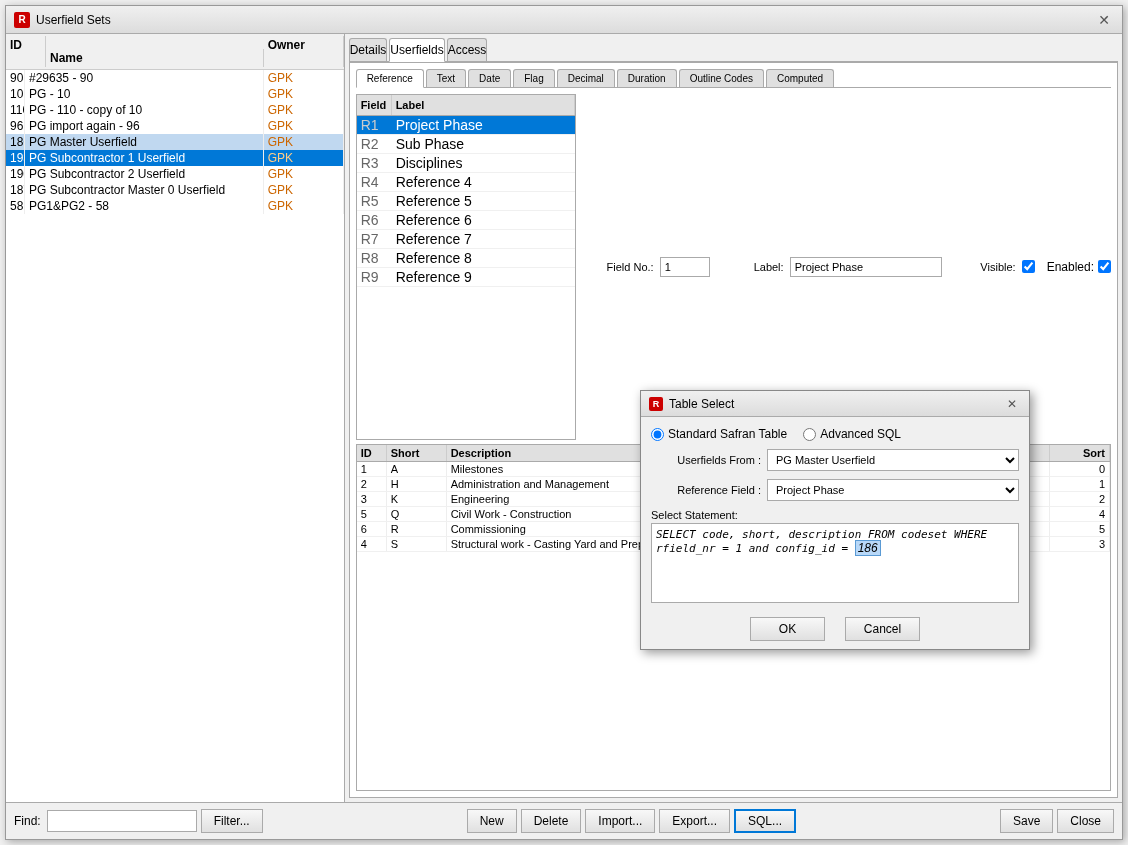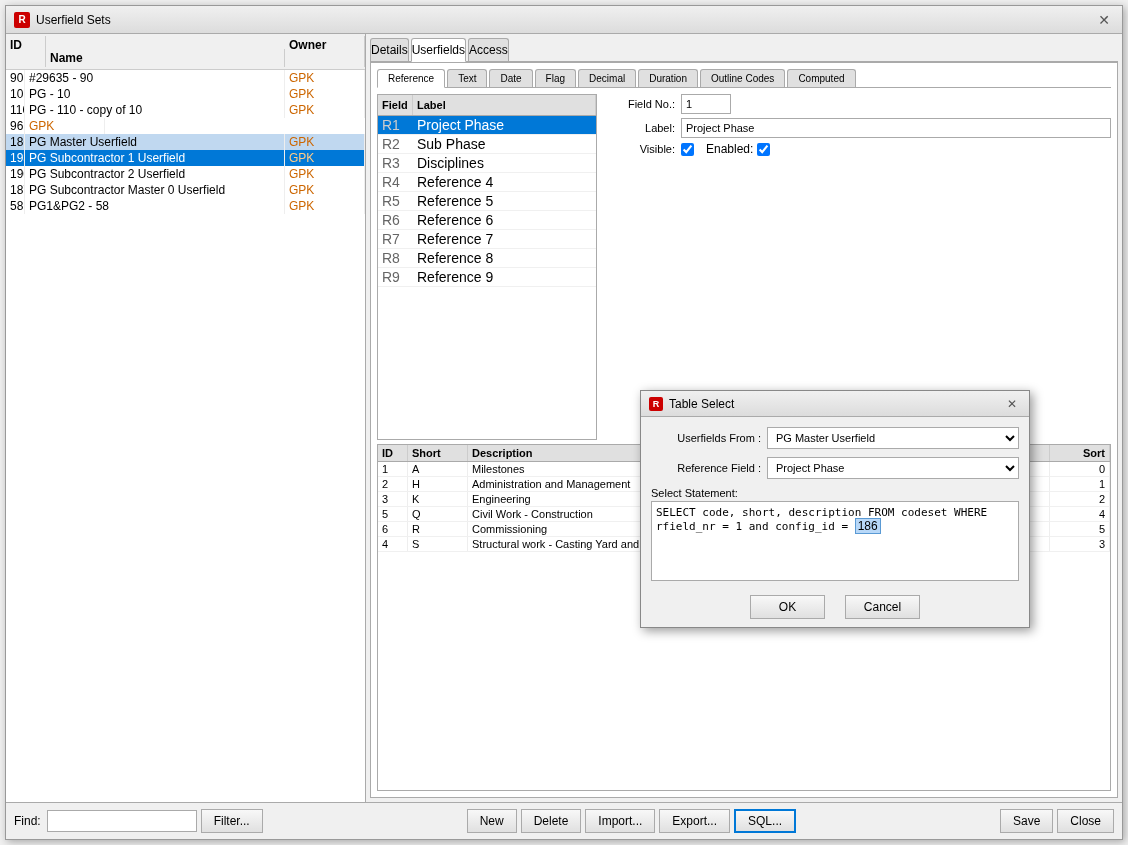--- a/index.html
+++ b/index.html
@@ -66,21 +66,21 @@
     .ref-col-label { flex: 1; }
     .ref-list-body { flex: 1; overflow-y: auto; }
     .ref-row { display: flex; cursor: pointer; border-bottom: 1px solid #f0f0f0; }
     .ref-row.selected { background: #0078d7; color: white; }
     .ref-cell { padding: 1px 4px; overflow: hidden; white-space: nowrap; font-size: 14px; }
     .ref-cell-field { width: 35px; color: #666; }
     .ref-row.selected .ref-cell-field { color: #ccc; }
     .ref-cell-label { flex: 1; }
 
     
-    .ref-right { flex: 1; display: flex; flex-direction: column; gap: 4px; }
+    .ref-right { flex: 1; display: flex; gap: 4px; }
     .field-row { display: flex; align-items: center; gap: 6px; }
     .field-label { width: 70px; text-align: right; font-size: 11px; }
     .field-input { flex: 1; height: 20px; border: 1px solid #aaa; padding: 1px 4px; font-size: 11px; background: #fff; }
     .checkbox-group { display: flex; align-items: center; gap: 12px; }
     .checkbox-item { display: flex; align-items: center; gap: 4px; font-size: 11px; }
 
     
     .bottom-table { flex: 1; margin-top: 4px; border: 1px solid #aaa; overflow: hidden; display: flex; flex-direction: column; }
     .bottom-table-header { display: flex; background: #e0e0e0; border-bottom: 1px solid #aaa; }
     .bt-col-header { padding: 2px 4px; font-weight: bold; font-size: 11px; border-right: 1px solid #ccc; }
@@ -141,20 +141,21 @@
     <div class="left-cell left-cell-name">PG - 10</div>
     <div class="left-cell left-cell-owner">GPK</div>
   </div>
           <div class="left-row">
     <div class="left-cell left-cell-id">110</div>
     <div class="left-cell left-cell-name">PG - 110 - copy of 10</div>
     <div class="left-cell left-cell-owner">GPK</div>
   </div>
           <div class="left-row">
     <div class="left-cell left-cell-id">96</div>
+    <div class="left-cell left-cell-name">PG import again - 96</div>
     <div class="left-cell left-cell-owner">GPK</div>
   </div>
           <div class="left-row highlighted">
     <div class="left-cell left-cell-id">186</div>
     <div class="left-cell left-cell-name">PG Master Userfield</div>
     <div class="left-cell left-cell-owner">GPK</div>
   </div>
           <div class="left-row selected-blue">
     <div class="left-cell left-cell-id">193</div>
     <div class="left-cell left-cell-name">PG Subcontractor 1 Userfield</div>
@@ -338,35 +339,45 @@
   </div>
 </div>
 
 <div class="dialog">
   <div class="dialog-title">
     <div class="dialog-title-icon">R</div>
     <span class="dialog-title-text">Table Select</span>
     <button class="dialog-title-close">✕</button>
   </div>
   <div class="dialog-body">
+    <div class="radio-row">
+      <label class="radio-item">
+        <input type="radio" name="table-type" checked="" style="">
+        <span>Standard Safran Table</span>
+      </label>
+      <label class="radio-item">
+        <input type="radio" name="table-type" style="">
+        <span>Advanced SQL</span>
+      </label>
+    </div>
     <div class="form-row">
       <span class="form-label">Userfields From :</span>
       <select class="form-select">
         <option>PG Master Userfield</option>
       </select>
     </div>
     <div class="form-row">
       <span class="form-label">Reference Field :</span>
       <select class="form-select">
         <option>Project Phase</option>
       </select>
     </div>
     <div>
       <div class="stmt-label">Select Statement:</div>
-      <div style="border:1px solid #aaa; background:#fff; padding:4px; min-height:80px; font-family:monospace; font-size:11px;">
+      <div style="border:1px solid #aaa; background:#fff; padding:4px; min-height:80px; font-family:monospace; font-size:11px;font-style:italic;">
         SELECT code, short, description FROM codeset WHERE rfield_nr = 1 and config_id = <span class="highlight-num">186</span>
       </div>
     </div>
   </div>
   <div class="dialog-buttons">
     <button class="dialog-btn">OK</button>
     <button class="dialog-btn">Cancel</button>
   </div>
 </div>
 

